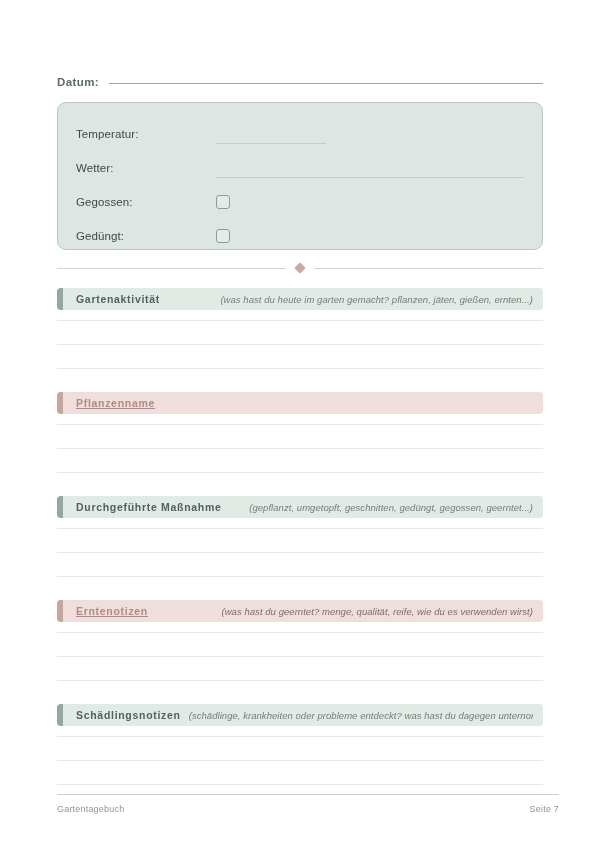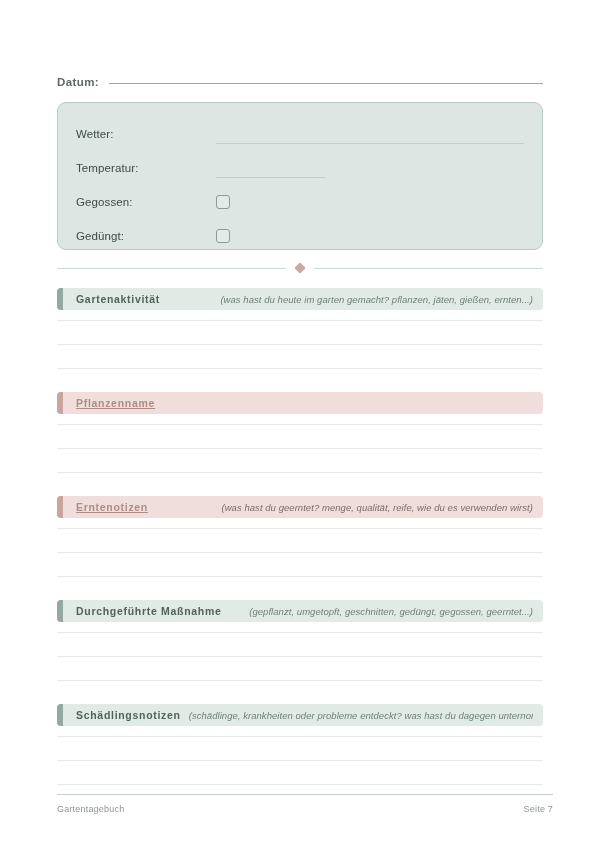--- a/index.html
+++ b/index.html
@@ -165,21 +165,21 @@
   .wline {
     height: 1px;
     background: #e6e9e8;
     margin-bottom: 23px;
   }
 
   
   .footer {
     position: absolute;
     left: 57px;
-    right: 47px;
+    right: 41px;
     bottom: 34px;
     margin-top: 24px;
   }
   .footer-rule {
     height: 1px;
     background: #c9d2cf;
     margin-bottom: 9px;
   }
   .footer-row {
     display: flex;
@@ -196,34 +196,34 @@
 <div class="page">
 
   <div class="datum-row">
     <span class="datum-label">Datum:</span>
     <span class="datum-line"></span>
   </div>
 
   <div class="meta-box">
 
     <div class="meta-row">
+      <span class="meta-label">Temperatur:</span>
+      <span class="meta-fill">
+        <span class="meta-ruleline short"></span>
+      </span>
+    </div>
+
+    <div class="meta-row">
       <span class="meta-label">Wetter:</span>
       <span class="meta-fill">
         <span class="meta-ruleline wide"></span>
       </span>
     </div>
 
     <div class="meta-row">
-      <span class="meta-label">Temperatur:</span>
-      <span class="meta-fill">
-        <span class="meta-ruleline short"></span>
-      </span>
-    </div>
-
-    <div class="meta-row">
       <span class="meta-label">Gegossen:</span>
       <span class="checkbox"></span>
     </div>
 
     <div class="meta-row">
       <span class="meta-label">Gedüngt:</span>
       <span class="checkbox"></span>
     </div>
 
   </div>
@@ -252,38 +252,38 @@
       <span class="sec-accent"></span>
       <span class="sec-title">Pflanzenname</span>
     </div>
     <div class="writing-lines">
       <div class="wline"></div>
       <div class="wline"></div>
       <div class="wline"></div>
     </div>
   </div>
 
+  <div class="section sec-green">
+    <div class="sec-header">
+      <span class="sec-accent"></span>
+      <span class="sec-title">Durchgeführte Maßnahme</span>
+      <span class="sec-hint">(gepflanzt, umgetopft, geschnitten, gedüngt, gegossen, geerntet...)</span>
+    </div>
+    <div class="writing-lines">
+      <div class="wline"></div>
+      <div class="wline"></div>
+      <div class="wline"></div>
+    </div>
+  </div>
+
   <div class="section sec-rose">
     <div class="sec-header">
       <span class="sec-accent"></span>
       <span class="sec-title">Erntenotizen</span>
       <span class="sec-hint">(was hast du geerntet? menge, qualität, reife, wie du es verwenden wirst)</span>
-    </div>
-    <div class="writing-lines">
-      <div class="wline"></div>
-      <div class="wline"></div>
-      <div class="wline"></div>
-    </div>
-  </div>
-
-  <div class="section sec-green">
-    <div class="sec-header">
-      <span class="sec-accent"></span>
-      <span class="sec-title">Durchgeführte Maßnahme</span>
-      <span class="sec-hint">(gepflanzt, umgetopft, geschnitten, gedüngt, gegossen, geerntet...)</span>
     </div>
     <div class="writing-lines">
       <div class="wline"></div>
       <div class="wline"></div>
       <div class="wline"></div>
     </div>
   </div>
 
   <div class="section sec-green">
     <div class="sec-header">

